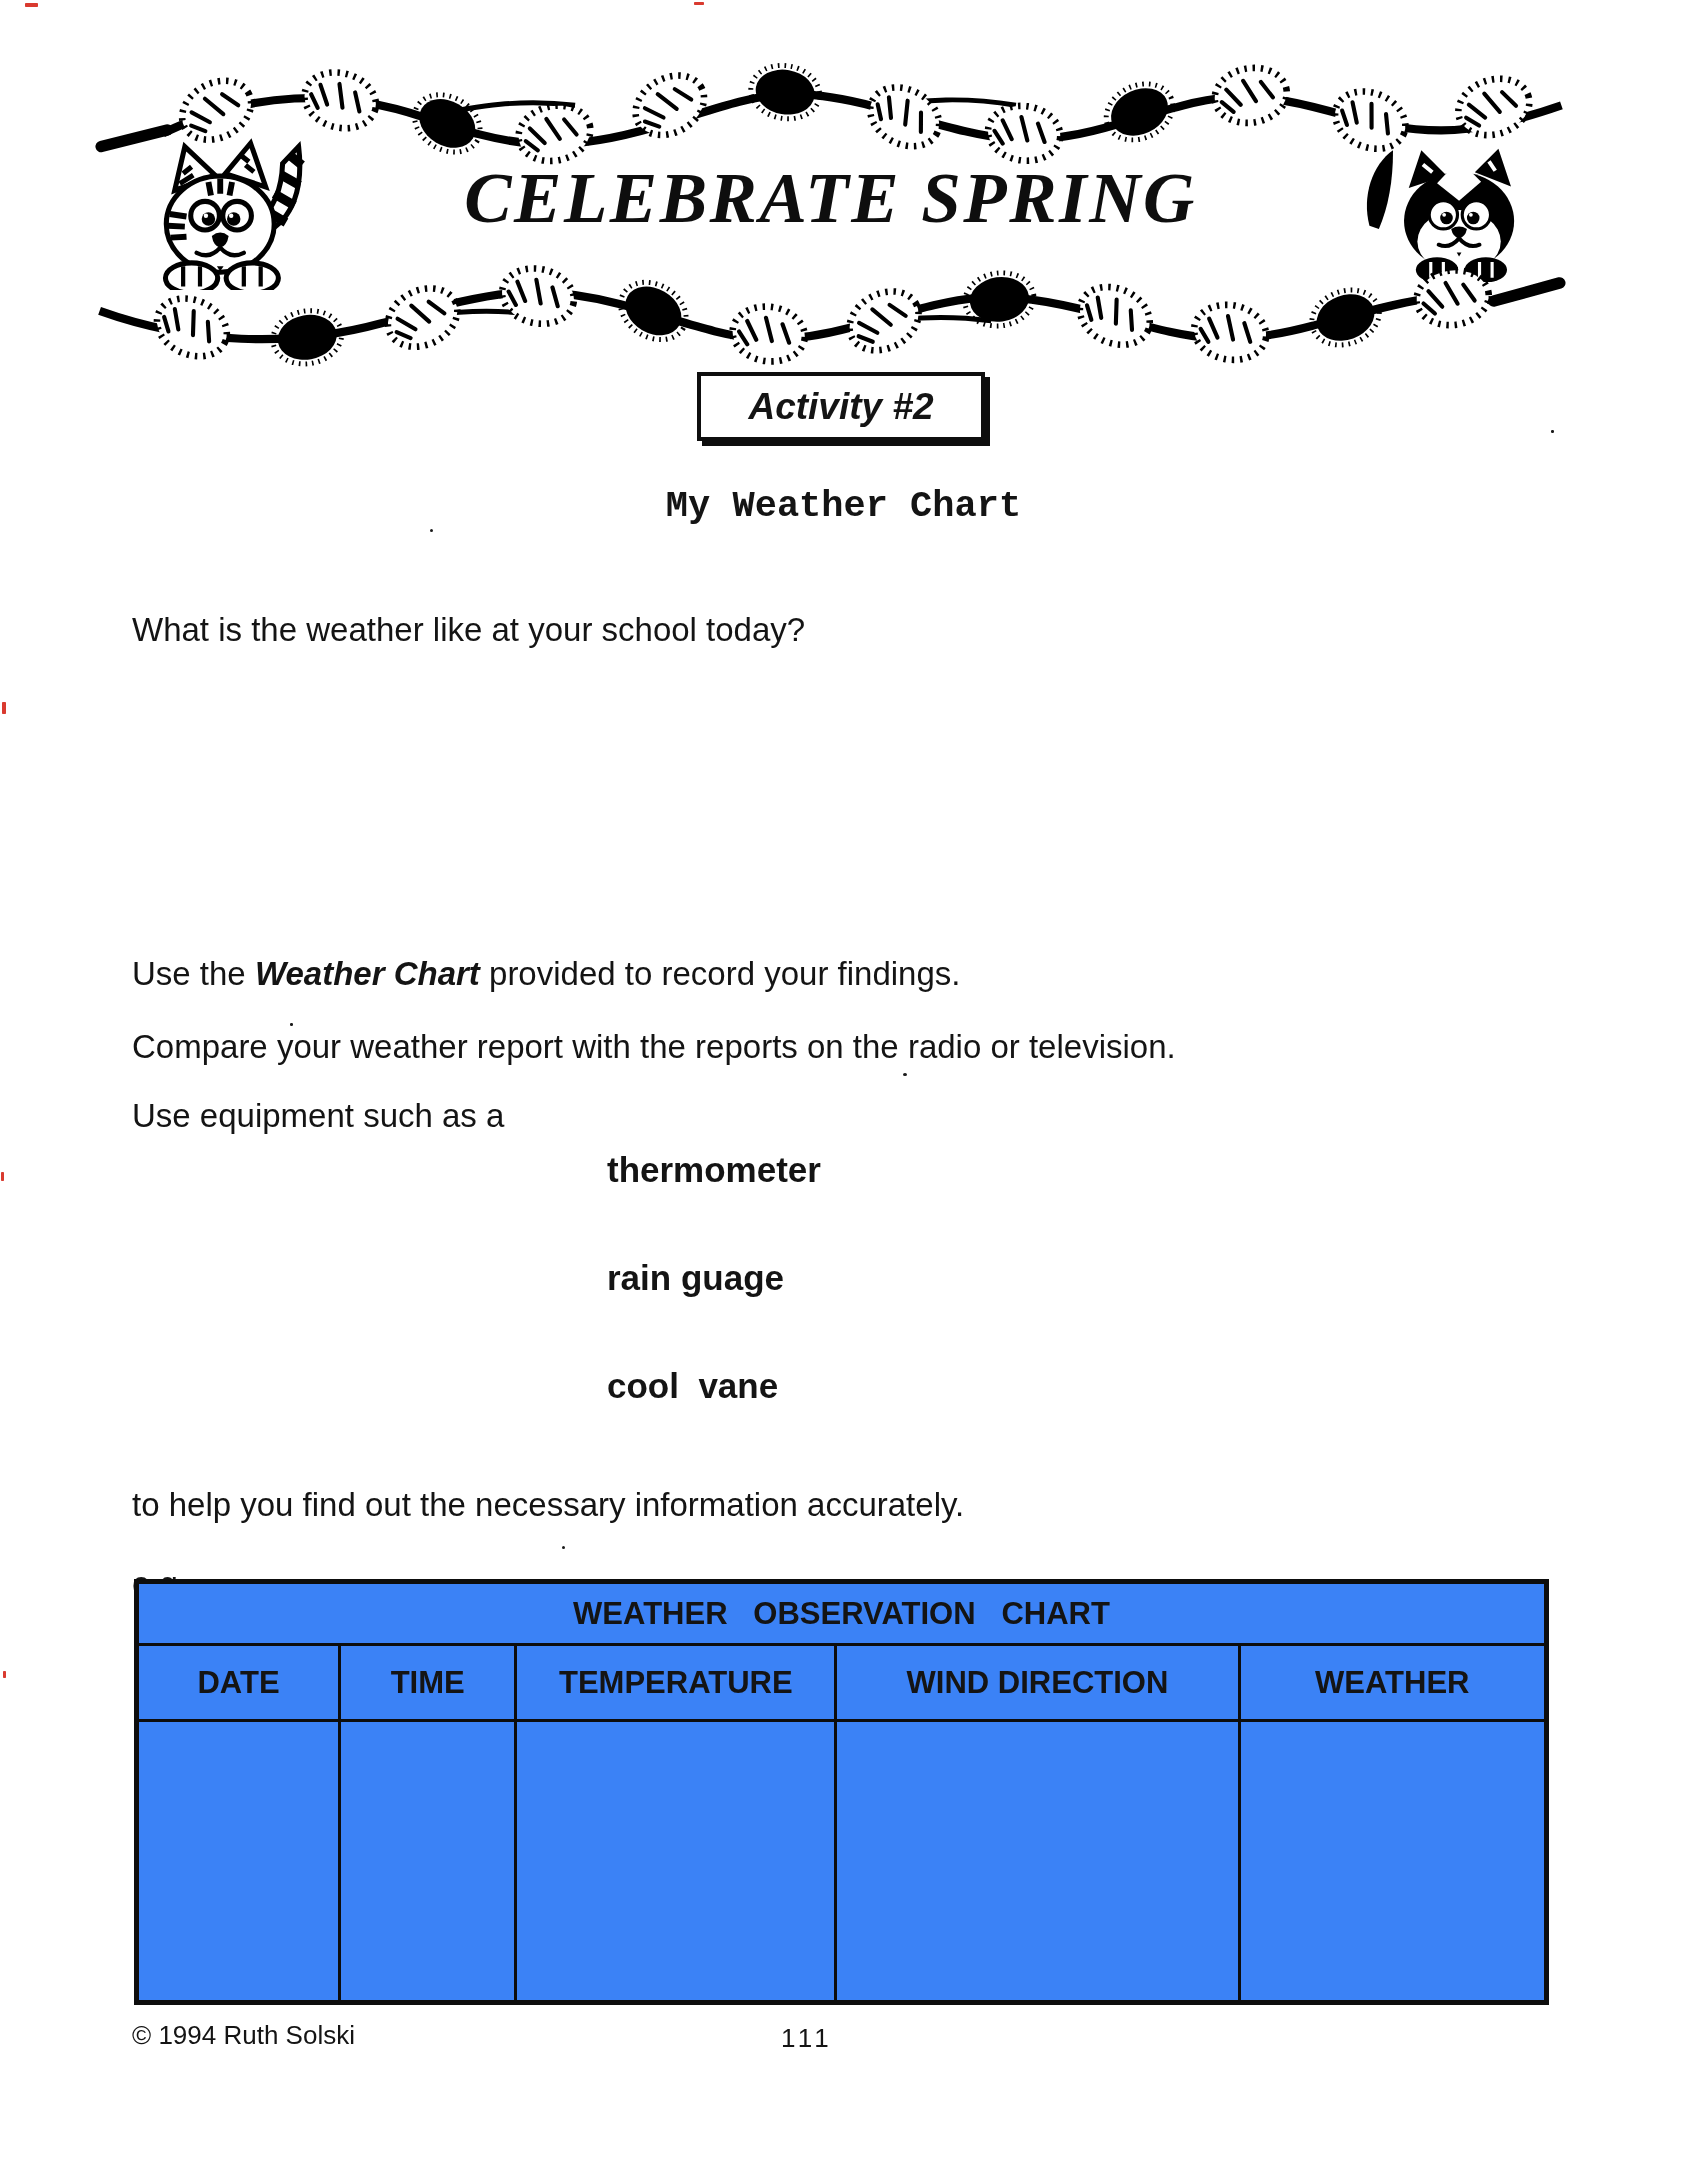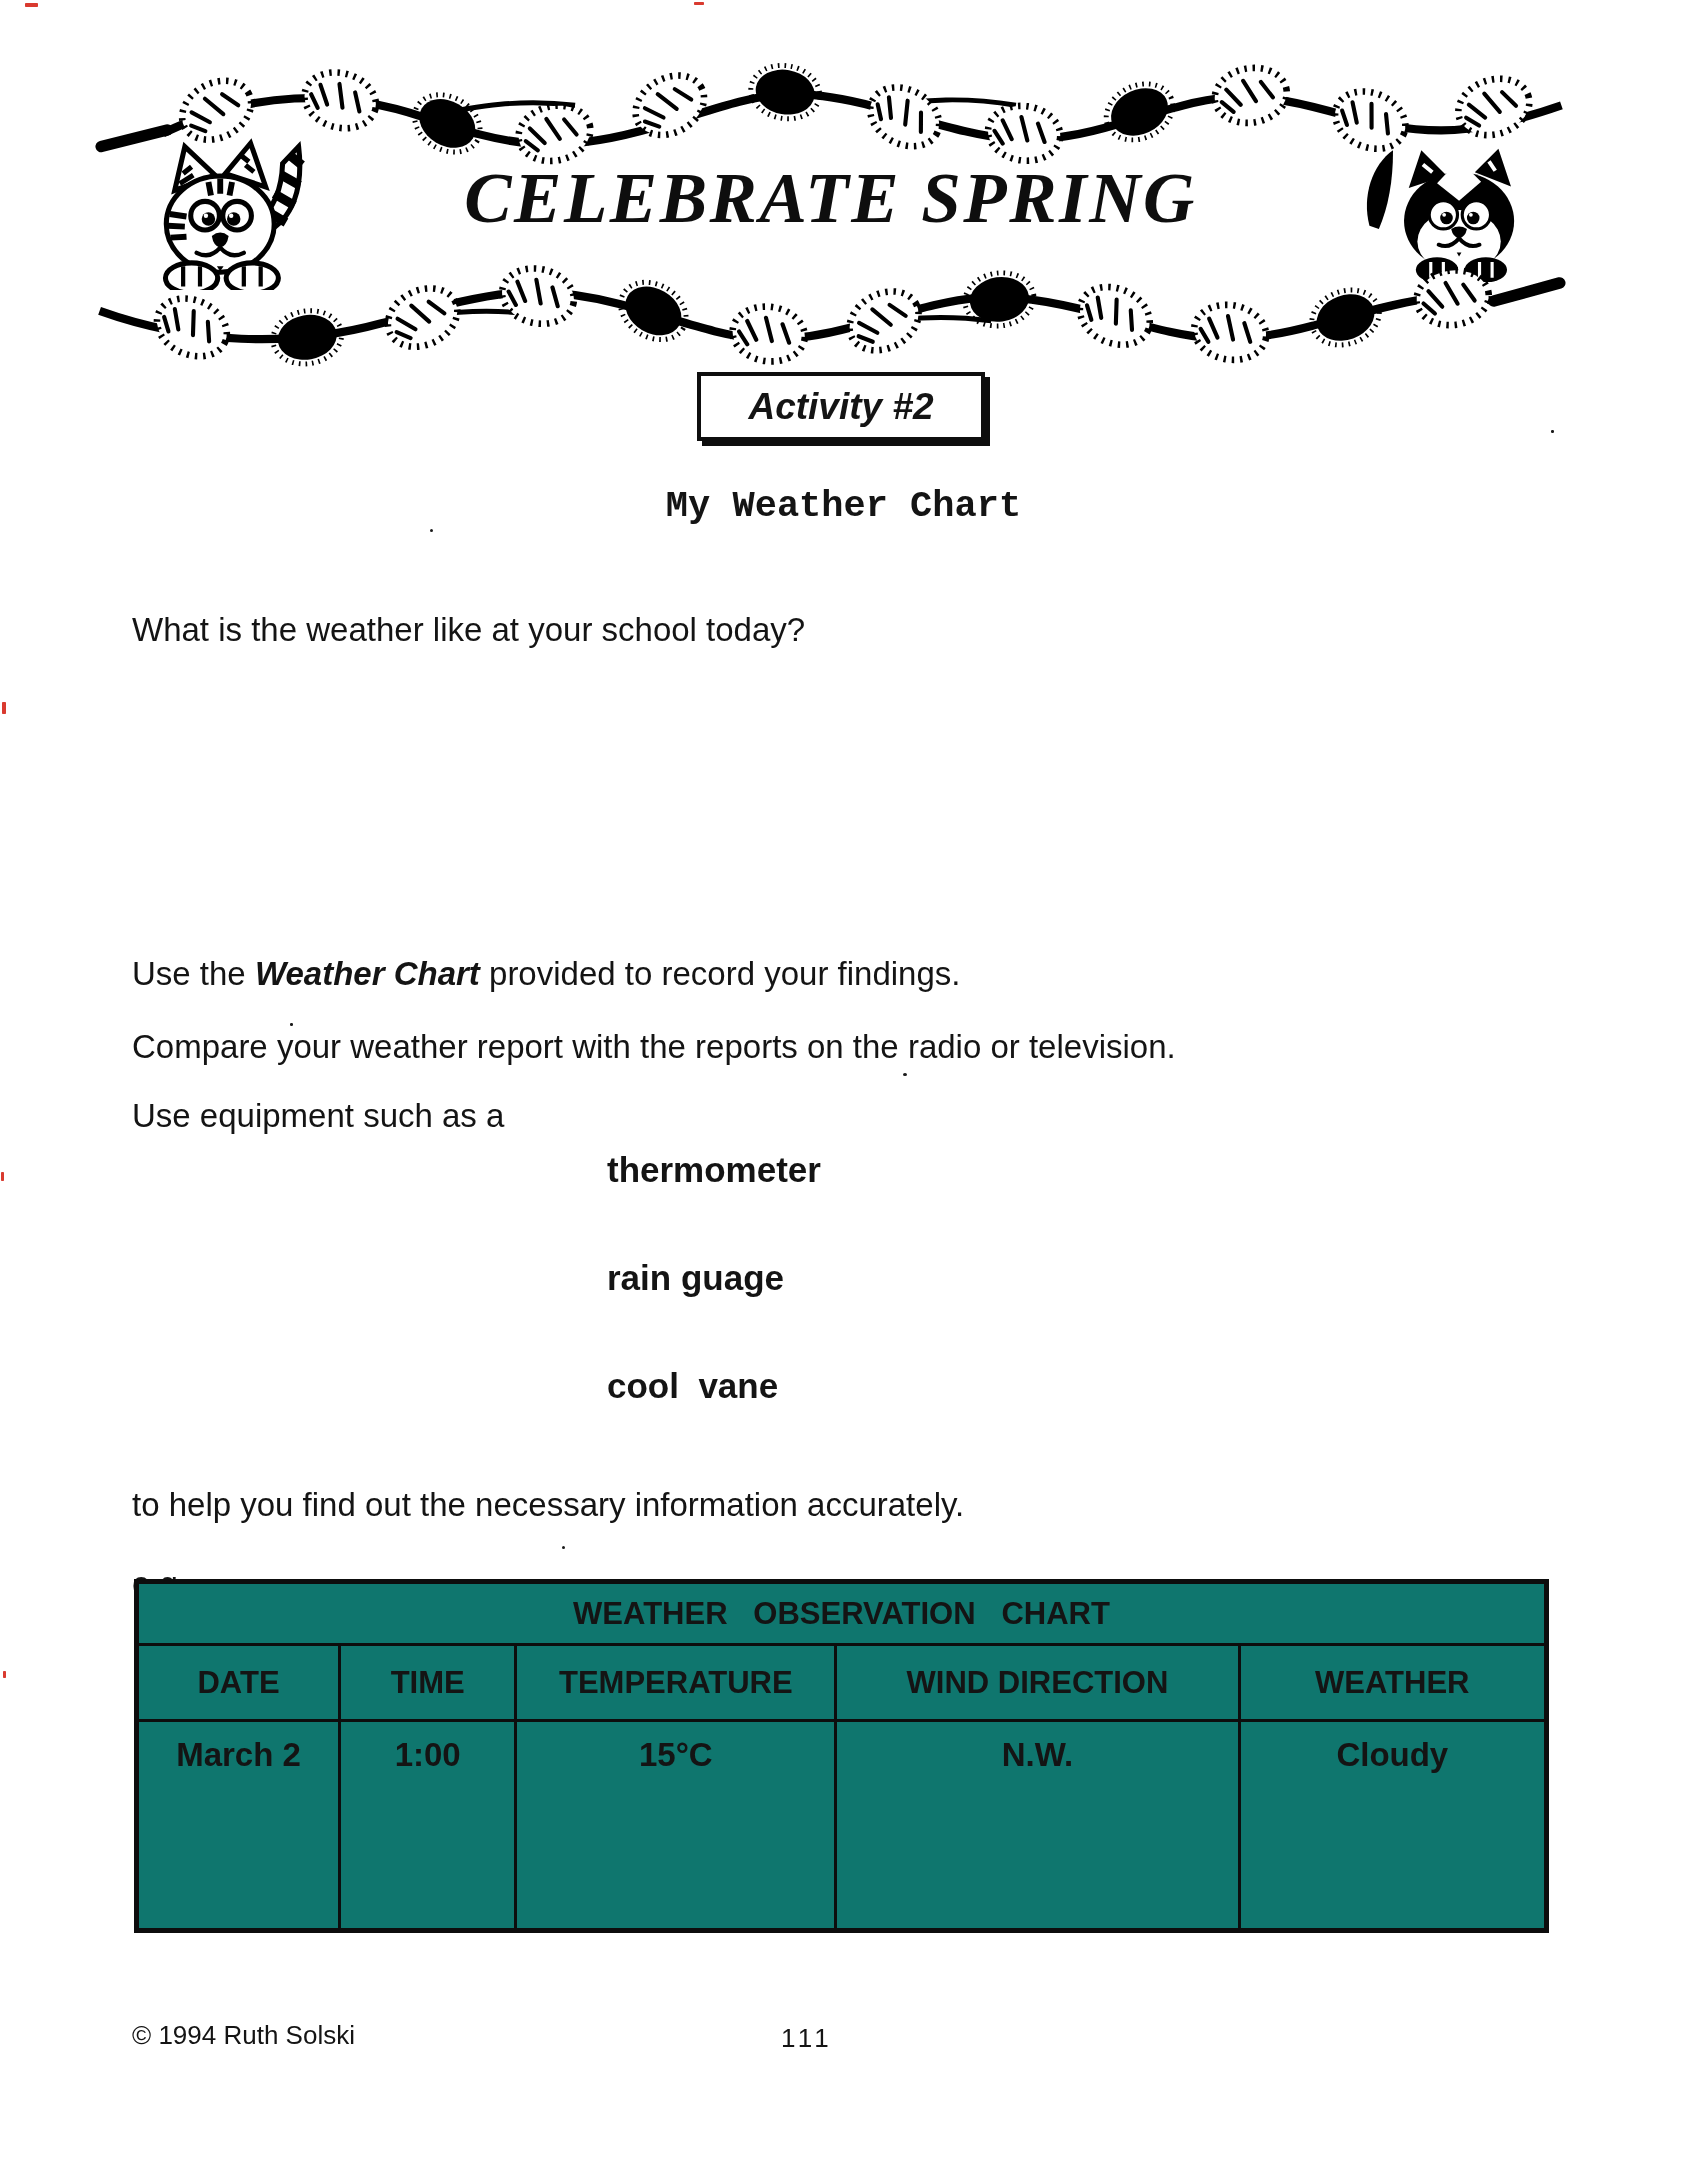--- a/index.html
+++ b/index.html
@@ -46,22 +46,22 @@
   .emph { font-weight:bold; font-style:italic; }
 
   .equipment { position:absolute; left:607px; top:1150px; font-size:35px; font-weight:bold; }
   .equipment .equip-item { margin-bottom:68px; white-space:pre-wrap; }
 
   .closing { position:absolute; left:132px; top:1452px; }
   .eg      { position:absolute; left:132px; top:1531px; }
 
   
   table.obs {
-    position:absolute; left:134px; top:1579px; width:1415px; height:354px;
-    border-collapse:collapse; table-layout:fixed; background:#0f766e;padding-left:12px;
+    position:absolute; left:134px; top:1579px; width:1415px; height:426px;
+    border-collapse:collapse; table-layout:fixed; background:#3b82f6;padding-left:12px;
   }
   table.obs col.c-date { width:14.4%; } table.obs col.c-time { width:12.5%; }
   table.obs col.c-temp { width:22.7%; } table.obs col.c-wind { width:28.6%; }
   table.obs col.c-wea  { width:21.8%; }
   table.obs th, table.obs td {
     border:3.3px solid #0d0d0d; text-align:center; vertical-align:middle; padding:0;
   }
   table.obs { border:5px solid #0d0d0d; }
   tr.title-row th { height:59px; font-size:31px; font-weight:bold; white-space:pre-wrap; }
   tr.head-row th  { height:73px; font-size:31px; font-weight:bold; }
@@ -232,27 +232,20 @@
       </tr>
       <tr class="head-row">
         <th>DATE</th>
         <th>TIME</th>
         <th>TEMPERATURE</th>
         <th>WIND DIRECTION</th>
         <th>WEATHER</th>
       </tr>
     </thead>
     <tbody>
-      <tr class="data-row no-bottom">
-        <td>March 2</td>
-        <td>1:00</td>
-        <td>15°C</td>
-        <td>N.W.</td>
-        <td>Cloudy</td>
-      </tr>
       <tr class="filler-row">
         <td></td>
           <td></td>
           <td></td>
           <td></td>
           <td></td>
       </tr>
     </tbody>
   </table>
 

